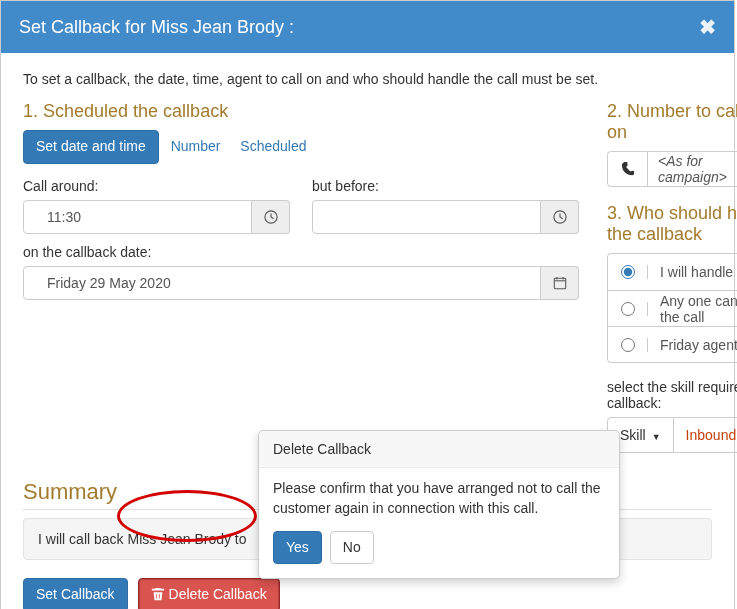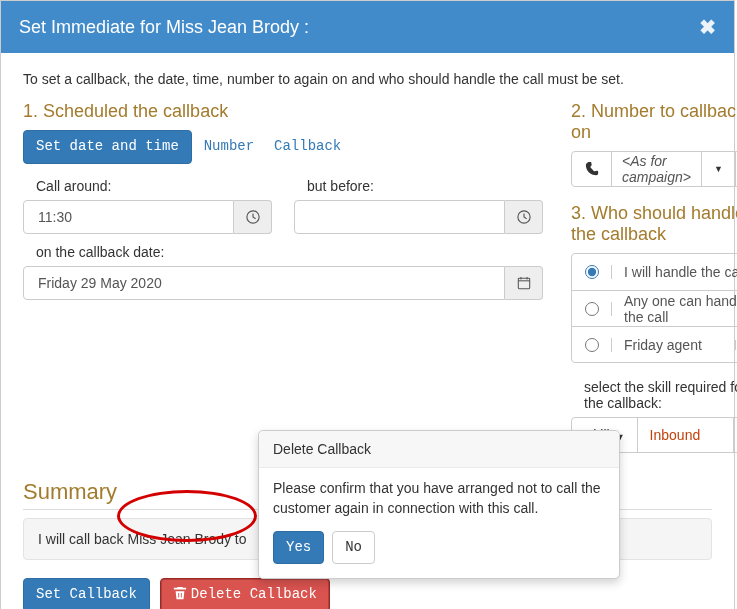--- a/index.html
+++ b/index.html
@@ -57,21 +57,20 @@
     display: inline-block;
     padding: 6px 12px;
     font-size: 14px;
     border-radius: 4px;
     border: 1px solid transparent;
     cursor: pointer;
     background: #fff;
     color: #333;
     vertical-align: middle;
     line-height: 1.4;
-    font-family: Liberation Mono, monospace;
   }
   .btn-primary {
     background: #337ab7;
     border-color: #2e6da4;
     color: #fff;
   }
   .btn-danger {
     background: #d9534f;
     border-color: #a02622;
     color: #fff;
@@ -84,28 +83,28 @@
     padding: 6px 8px;
   }
   .btn-default {
     background: #fff;
     border: 1px solid #ccc;
     color: #333;
   }
   .tab-row { margin-bottom: 14px; }
   .time-row { display: flex; gap: 22px; margin-bottom: 10px;}
   .time-col { flex:1; }
-  .label { display:block; margin-bottom: 6px; color:#333;margin-left:13px;}
+  .label { display:block; margin-bottom: 6px; color:#333;}
   .input-group {
     display: flex;
     width: 100%;
   }
   .form-control {
     flex: 1;
-    padding: 6px 14px;
+    padding: 6px 23px;
     border: 1px solid #ccc;
     border-radius: 4px 0 0 4px;
     font-size: 14px;
     height: 34px;
     color:#555;
     background:#fff;
   }
   .input-addon {
     width: 38px;
     border: 1px solid #ccc;
@@ -245,35 +244,35 @@
   .popover-actions { margin-top:12px; display:flex; gap:8px;align-items:flex-end;}
   .caret-down::after{content:"▼";font-size:9px;}
   .caret-right::after{content:"▶";font-size:9px;}
   svg.icon{width:14px;height:14px;fill:#555;}
 </style>
 </head>
 <body>
 
 <div class="modal">
   <div class="modal-header">
-    <span>Set Immediate for Miss Jean Brody :</span>
+    <span>Set Callback for Miss Jean Brody :</span>
     <span class="close">✖</span>
   </div>
 
   <div class="modal-body">
-    <p class="intro">To set a callback, the date, time, number to again on and who should handle the call must be set.</p>
+    <p class="intro">To set a callback, the date, time, agent to call on and who should handle the call must be set.</p>
 
     <div class="cols">
 
       <div class="col-left">
         <div class="h-sec">1. Scheduled the callback</div>
         <div class="tab-row">
           <button class="btn btn-primary">Set date and time</button>
           <button class="btn btn-link">Number</button>
-          <button class="btn btn-link">Callback</button>
+          <button class="btn btn-link">Scheduled</button>
         </div>
 
         <div class="time-row">
           <div class="time-col">
             <label class="label">Call around:</label>
             <div class="input-group">
               <input class="form-control" value="11:30" style="">
               <span class="input-addon">
                 <svg class="icon" viewBox="0 0 16 16">
                     <circle cx="8" cy="8" r="7" fill="none" stroke="#555" stroke-width="1.3"></circle>

